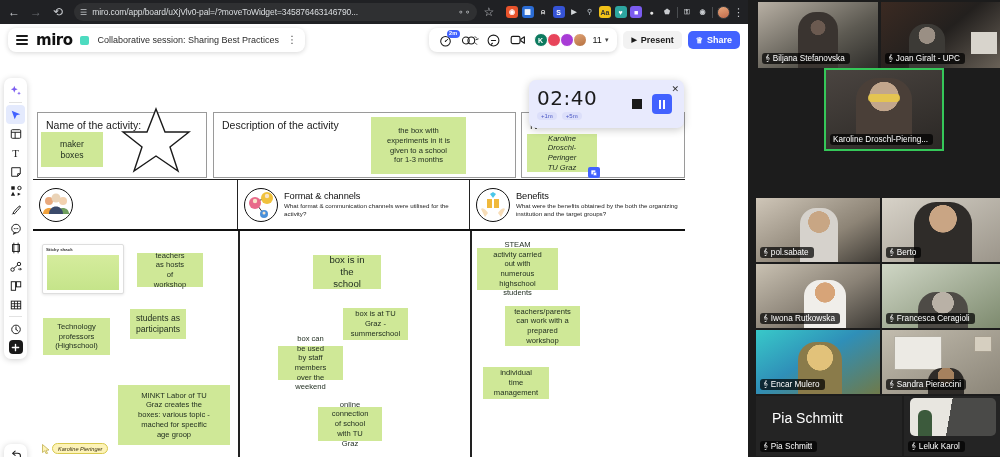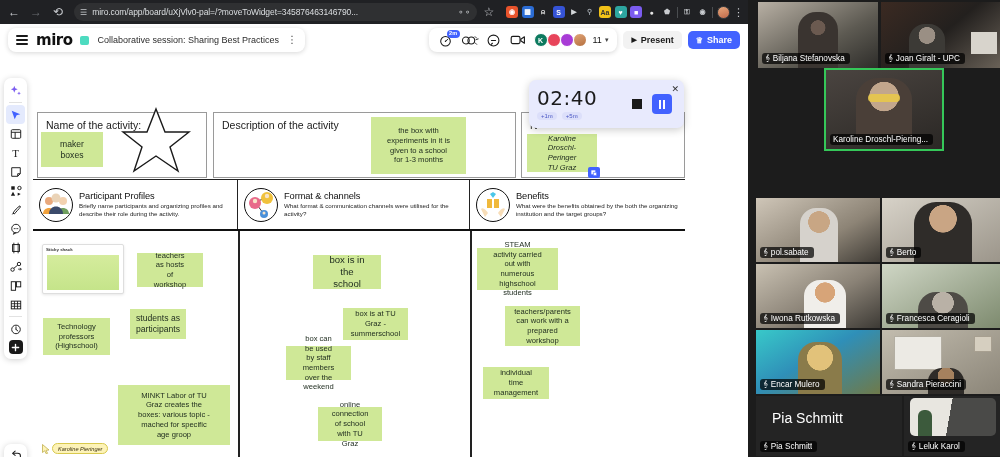--- a/index.html
+++ b/index.html
@@ -305,24 +305,20 @@
           <div class="sec-icon">
             <svg width="32" height="32" viewBox="0 0 32 32">
               <circle cx="9" cy="12" r="4" fill="#e8a87c"></circle>
                 <path d="M3 25c0-4 3-6 6-6s6 2 6 6z" fill="#f0a13c"></path>
               <circle cx="23" cy="12" r="4" fill="#f3d2b0"></circle>
                 <path d="M17 25c0-4 3-6 6-6s6 2 6 6z" fill="#6f9e5e"></path>
               <circle cx="16" cy="9" r="4.5" fill="#ead3b7"></circle>
                 <path d="M9 25c0-5 3.5-7.5 7-7.5s7 2.5 7 7.5z" fill="#3b4a6b"></path>
             </svg>
           </div>
-          <div class="sec-txt">
-            <div class="sec-title">Participant Profiles</div>
-            <div class="sec-desc">Briefly name participants and organizing profiles and describe their role during the activity.</div>
-          </div>
         </div>
         <div class="section-cell" style="flex:0 0 232px;">
           <div class="sec-icon">
             <svg width="32" height="32" viewBox="0 0 32 32">
               <line x1="10" y1="13" x2="21" y2="9" stroke="#333" stroke-width="1"></line>
               <line x1="10" y1="13" x2="18" y2="24" stroke="#333" stroke-width="1"></line>
               <circle cx="10" cy="14" r="6" fill="#e86a8a"></circle>
                 <circle cx="10" cy="12" r="2.2" fill="#f7e3c8"></circle>
               <circle cx="22" cy="9" r="6" fill="#f0c13c"></circle>
                 <circle cx="22" cy="7" r="2.2" fill="#f7e3c8"></circle>
@@ -367,21 +363,21 @@
 
       <div class="cursor-tag" style="left:42px; top:419px;">
         <svg width="8" height="10" viewBox="0 0 8 10">
           <path d="M0.5 0.5 L7 6 L4 6.3 L5.6 9.3 L4.2 9.8 L2.7 6.8 L0.5 8.5 Z" fill="#fdf3b8" stroke="#b8a53a" stroke-width="0.7"></path>
         </svg>
         <div class="cursor-name">Karoline Pieringer</div>
       </div>
 
       <div class="sticky big" style="left:313px; top:231px; width:68px; height:34px;">box is in the school</div>
       <div class="sticky" style="left:343px; top:284px; width:65px; height:32px;">box is at TU Graz - summerschool</div>
-      <div class="sticky" style="left:286px; top:322px; width:65px; height:34px;">box can be used by staff members over the weekend</div>
+      <div class="sticky" style="left:278px; top:322px; width:65px; height:34px;">box can be used by staff members over the weekend</div>
       <div class="sticky" style="left:477px; top:224px; width:81px; height:42px;">STEAM activity carried out with numerous highschool students</div>
 
       <div class="sticky" style="left:318px; top:383px; width:64px; height:34px;">online connection of school with TU Graz</div>
       <div class="sticky" style="left:505px; top:282px; width:75px; height:40px;">teachers/parents can work with a prepared workshop</div>
       <div class="sticky" style="left:483px; top:343px; width:66px; height:32px;">individual time management</div>
     </div>
 
     <div class="miro-header">
       <div class="hdr-left">
         <div class="hamburger">

